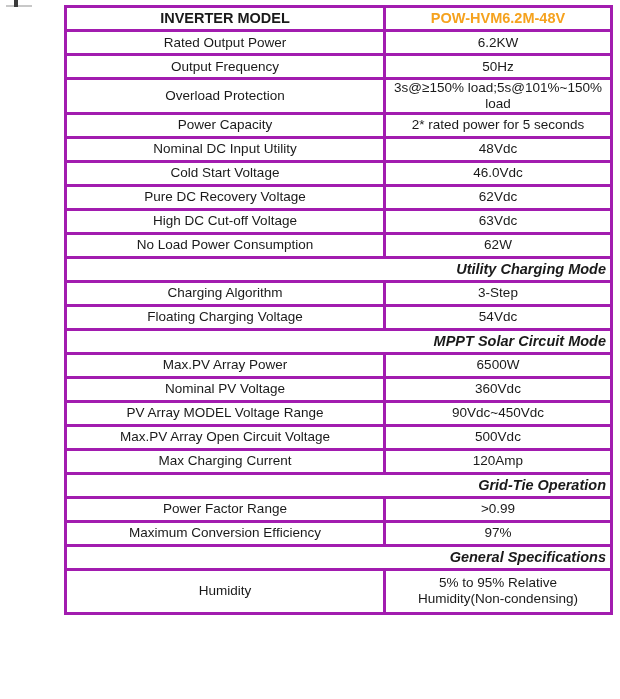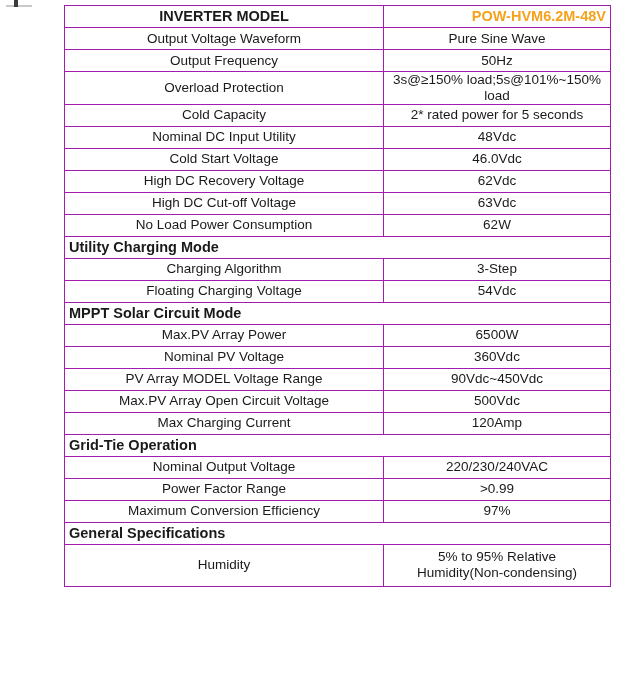--- a/index.html
+++ b/index.html
@@ -40,21 +40,21 @@
     width: 546px;
   }
 
   table.spec-table {
     border-collapse: collapse;
     width: 546px;
     table-layout: fixed;
     background: #ffffff;
   }
   table.spec-table td {
-    border: 1px solid #a21caf;
+    border: 3px solid #a21caf;
     font-size: 13.5px;
     line-height: 1.18;
     padding: 0 4px;
     text-align: center;
     vertical-align: middle;
     height: 21px;
     color: #1a1a1a;
   }
   col.c-label { width: 319px; }
   col.c-value { width: 227px; }
@@ -62,27 +62,27 @@
   td.label-cell { text-align: center; }
   td.value-cell { text-align: center; }
 
   tr.header-row td.label-cell,
   tr.header-row td.value-cell {
     font-weight: bold;
     font-size: 14.5px;
   }
   tr.header-row td.value-cell {
     color: #F5A21E;
-    text-align: right;
   }
 
   tr.section-row td {
     font-weight: bold;
     font-size: 14.5px;
-    text-align: left;
+    text-align: right;
+    font-style: italic;
   }
 
   tr.tall-row td {
     height: 41px;
   }
   tr.tall-row td.value-cell {
     padding-left: 10px;
     padding-right: 10px;
   }
 </style>
@@ -96,46 +96,46 @@
   <table class="spec-table">
     <colgroup>
       <col class="c-label">
       <col class="c-value">
     </colgroup>
     <tbody id="table-body">
       <tr class="header-row">
         <td class="label-cell">INVERTER MODEL</td>
         <td class="value-cell" style="color: rgb(245, 162, 30);">POW-HVM6.2M-48V</td>
       </tr>
-        <tr class="data-row">
-          <td class="label-cell">Output Voltage Waveform</td>
-          <td class="value-cell">Pure Sine Wave</td>
+    <tr class="data-row">
+          <td class="label-cell">Rated Output Power</td>
+          <td class="value-cell">6.2KW</td>
         </tr>
         <tr class="data-row">
           <td class="label-cell">Output Frequency</td>
           <td class="value-cell">50Hz</td>
         </tr>
         <tr class="data-row">
           <td class="label-cell">Overload Protection</td>
           <td class="value-cell">3s@≥150% load;5s@101%~150% load</td>
         </tr>
         <tr class="data-row">
-          <td class="label-cell">Cold Capacity</td>
+          <td class="label-cell">Power Capacity</td>
           <td class="value-cell">2* rated power for 5 seconds</td>
         </tr>
         <tr class="data-row">
           <td class="label-cell">Nominal DC Input Utility</td>
           <td class="value-cell">48Vdc</td>
         </tr>
         <tr class="data-row">
           <td class="label-cell">Cold Start Voltage</td>
           <td class="value-cell">46.0Vdc</td>
         </tr>
         <tr class="data-row">
-          <td class="label-cell">High DC Recovery Voltage</td>
+          <td class="label-cell">Pure DC Recovery Voltage</td>
           <td class="value-cell">62Vdc</td>
         </tr>
         <tr class="data-row">
           <td class="label-cell">High DC Cut-off Voltage</td>
           <td class="value-cell">63Vdc</td>
         </tr>
         <tr class="data-row">
           <td class="label-cell">No Load Power Consumption</td>
           <td class="value-cell">62W</td>
         </tr>
@@ -170,24 +170,20 @@
           <td class="value-cell">500Vdc</td>
         </tr>
         <tr class="data-row">
           <td class="label-cell">Max Charging Current</td>
           <td class="value-cell">120Amp</td>
         </tr>
         <tr class="section-row">
           <td colspan="2">Grid-Tie Operation</td>
         </tr>
         <tr class="data-row">
-          <td class="label-cell">Nominal Output Voltage</td>
-          <td class="value-cell">220/230/240VAC</td>
-        </tr>
-        <tr class="data-row">
           <td class="label-cell">Power Factor Range</td>
           <td class="value-cell">&gt;0.99</td>
         </tr>
         <tr class="data-row">
           <td class="label-cell">Maximum Conversion Efficiency</td>
           <td class="value-cell">97%</td>
         </tr>
         <tr class="section-row">
           <td colspan="2">General Specifications</td>
         </tr>

